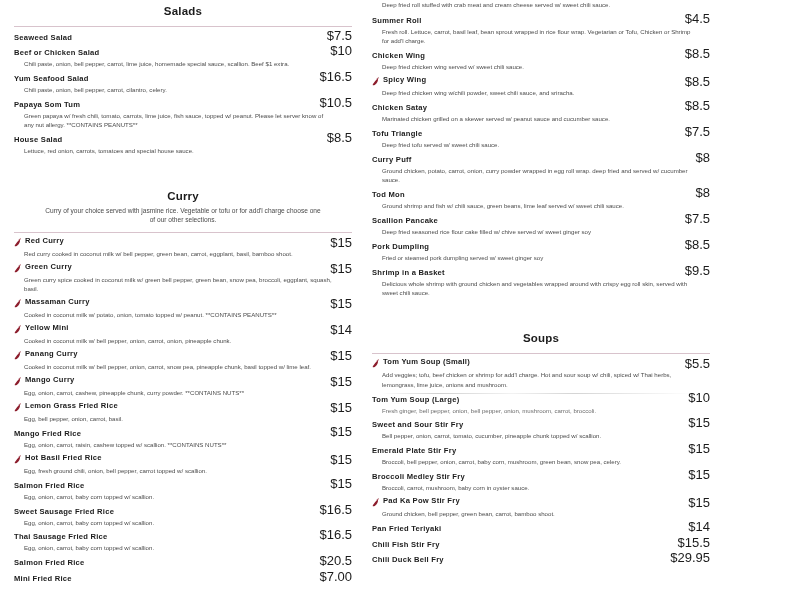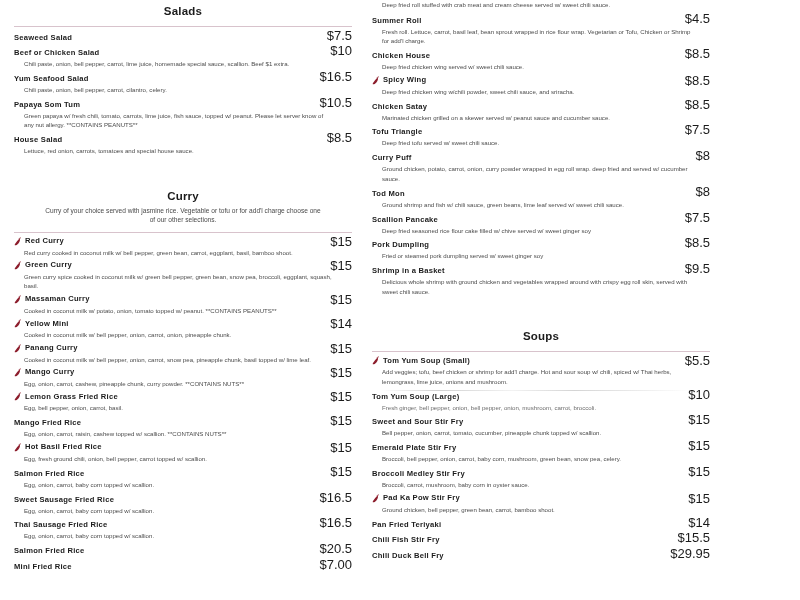--- a/index.html
+++ b/index.html
@@ -60,21 +60,21 @@
   .items { padding-top: 1px; }
   .item { padding: 1.5px 0 0 0; }
   .item-row {
     display: flex;
     align-items: baseline;
     justify-content: space-between;
     gap: 8px;
   }
   .item-name-wrap {
     display: flex;
-    align-items: center;
+    align-items: flex-end;
     gap: 3px;
     min-width: 0;
   }
   .item-name {
     font-size: 7.6px;
     font-weight: bold;
     line-height: 12px;
     letter-spacing: .25px;
     color: #1b1b1b;
     white-space: nowrap;
@@ -392,21 +392,21 @@
                 <div class="item-name-wrap">
                   <span class="item-name">Summer Roll</span>
                 </div>
                 <span class="item-price">$4.5</span>
               </div>
               <p class="item-desc">Fresh roll. Lettuce, carrot, basil leaf, bean sprout wrapped in rice flour wrap. Vegetarian or Tofu, Chicken or Shrimp for add'l charge.</p>
             </div>
             <div class="item">
               <div class="item-row">
                 <div class="item-name-wrap">
-                  <span class="item-name">Chicken House</span>
+                  <span class="item-name">Chicken Wing</span>
                 </div>
                 <span class="item-price">$8.5</span>
               </div>
               <p class="item-desc">Deep fried chicken wing served w/ sweet chili sauce.</p>
             </div>
             <div class="item">
               <div class="item-row">
                 <div class="item-name-wrap">
                   <span class="chili">
                     <svg width="8" height="9" viewBox="0 0 8 9">

